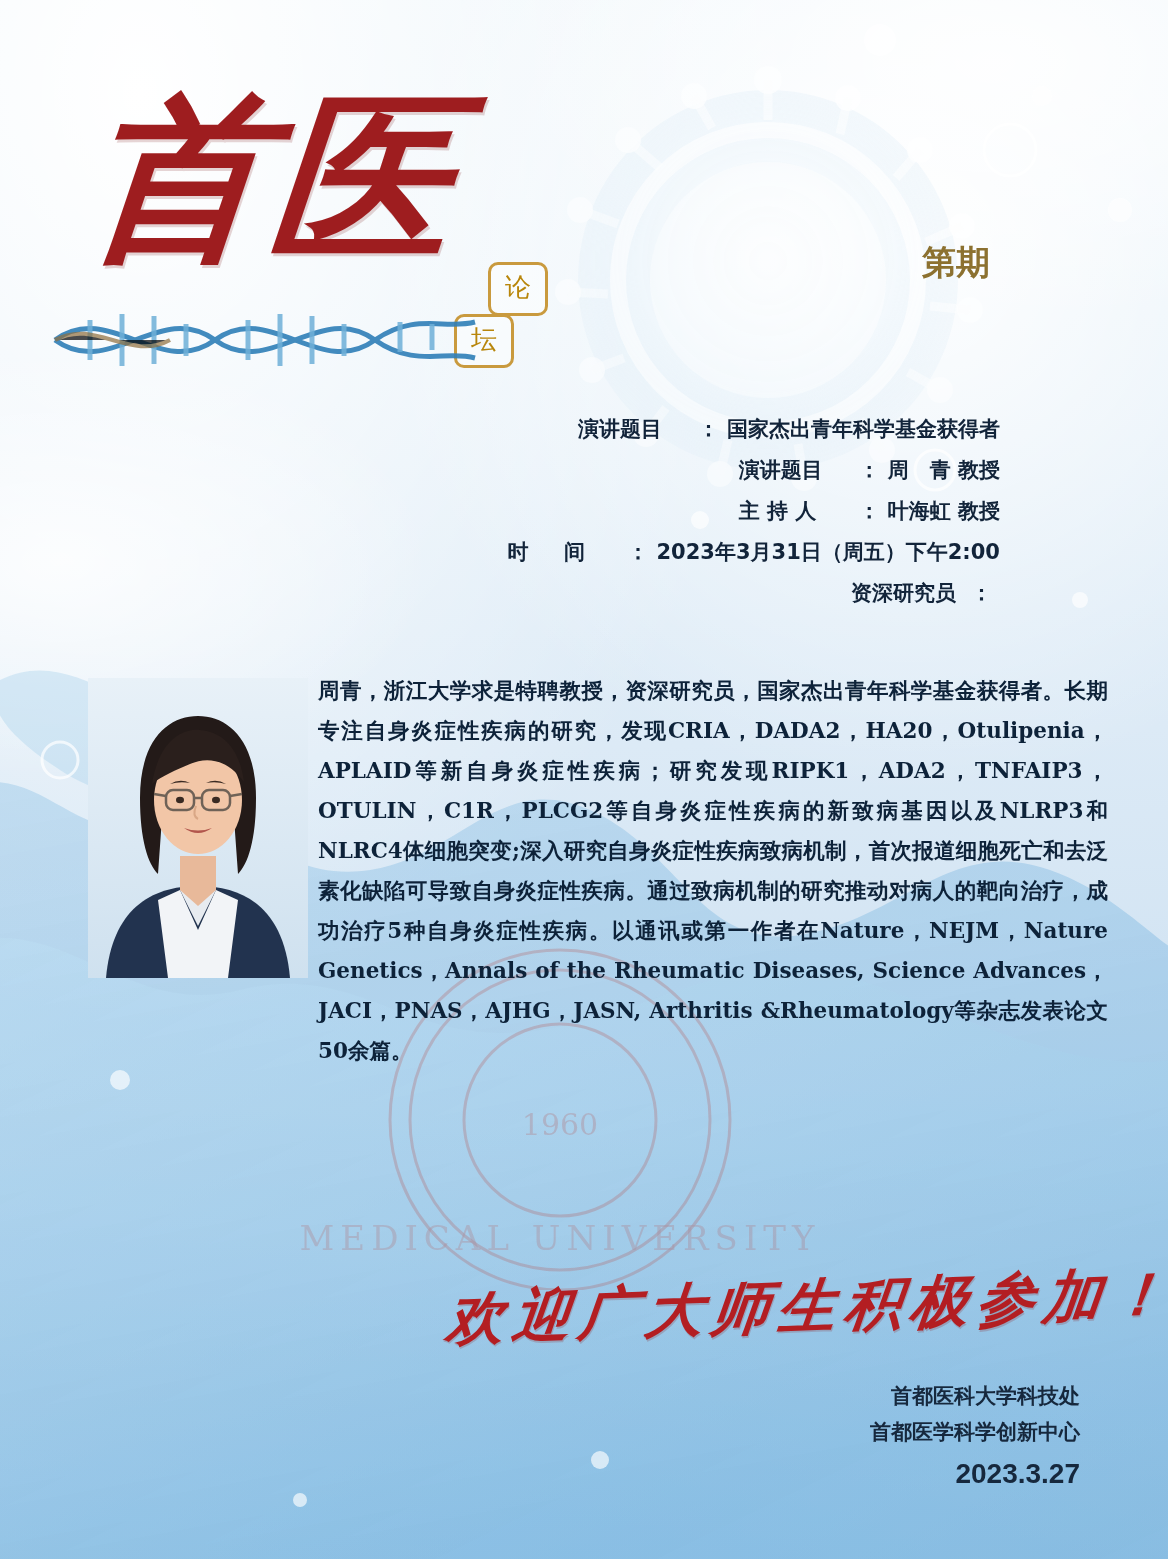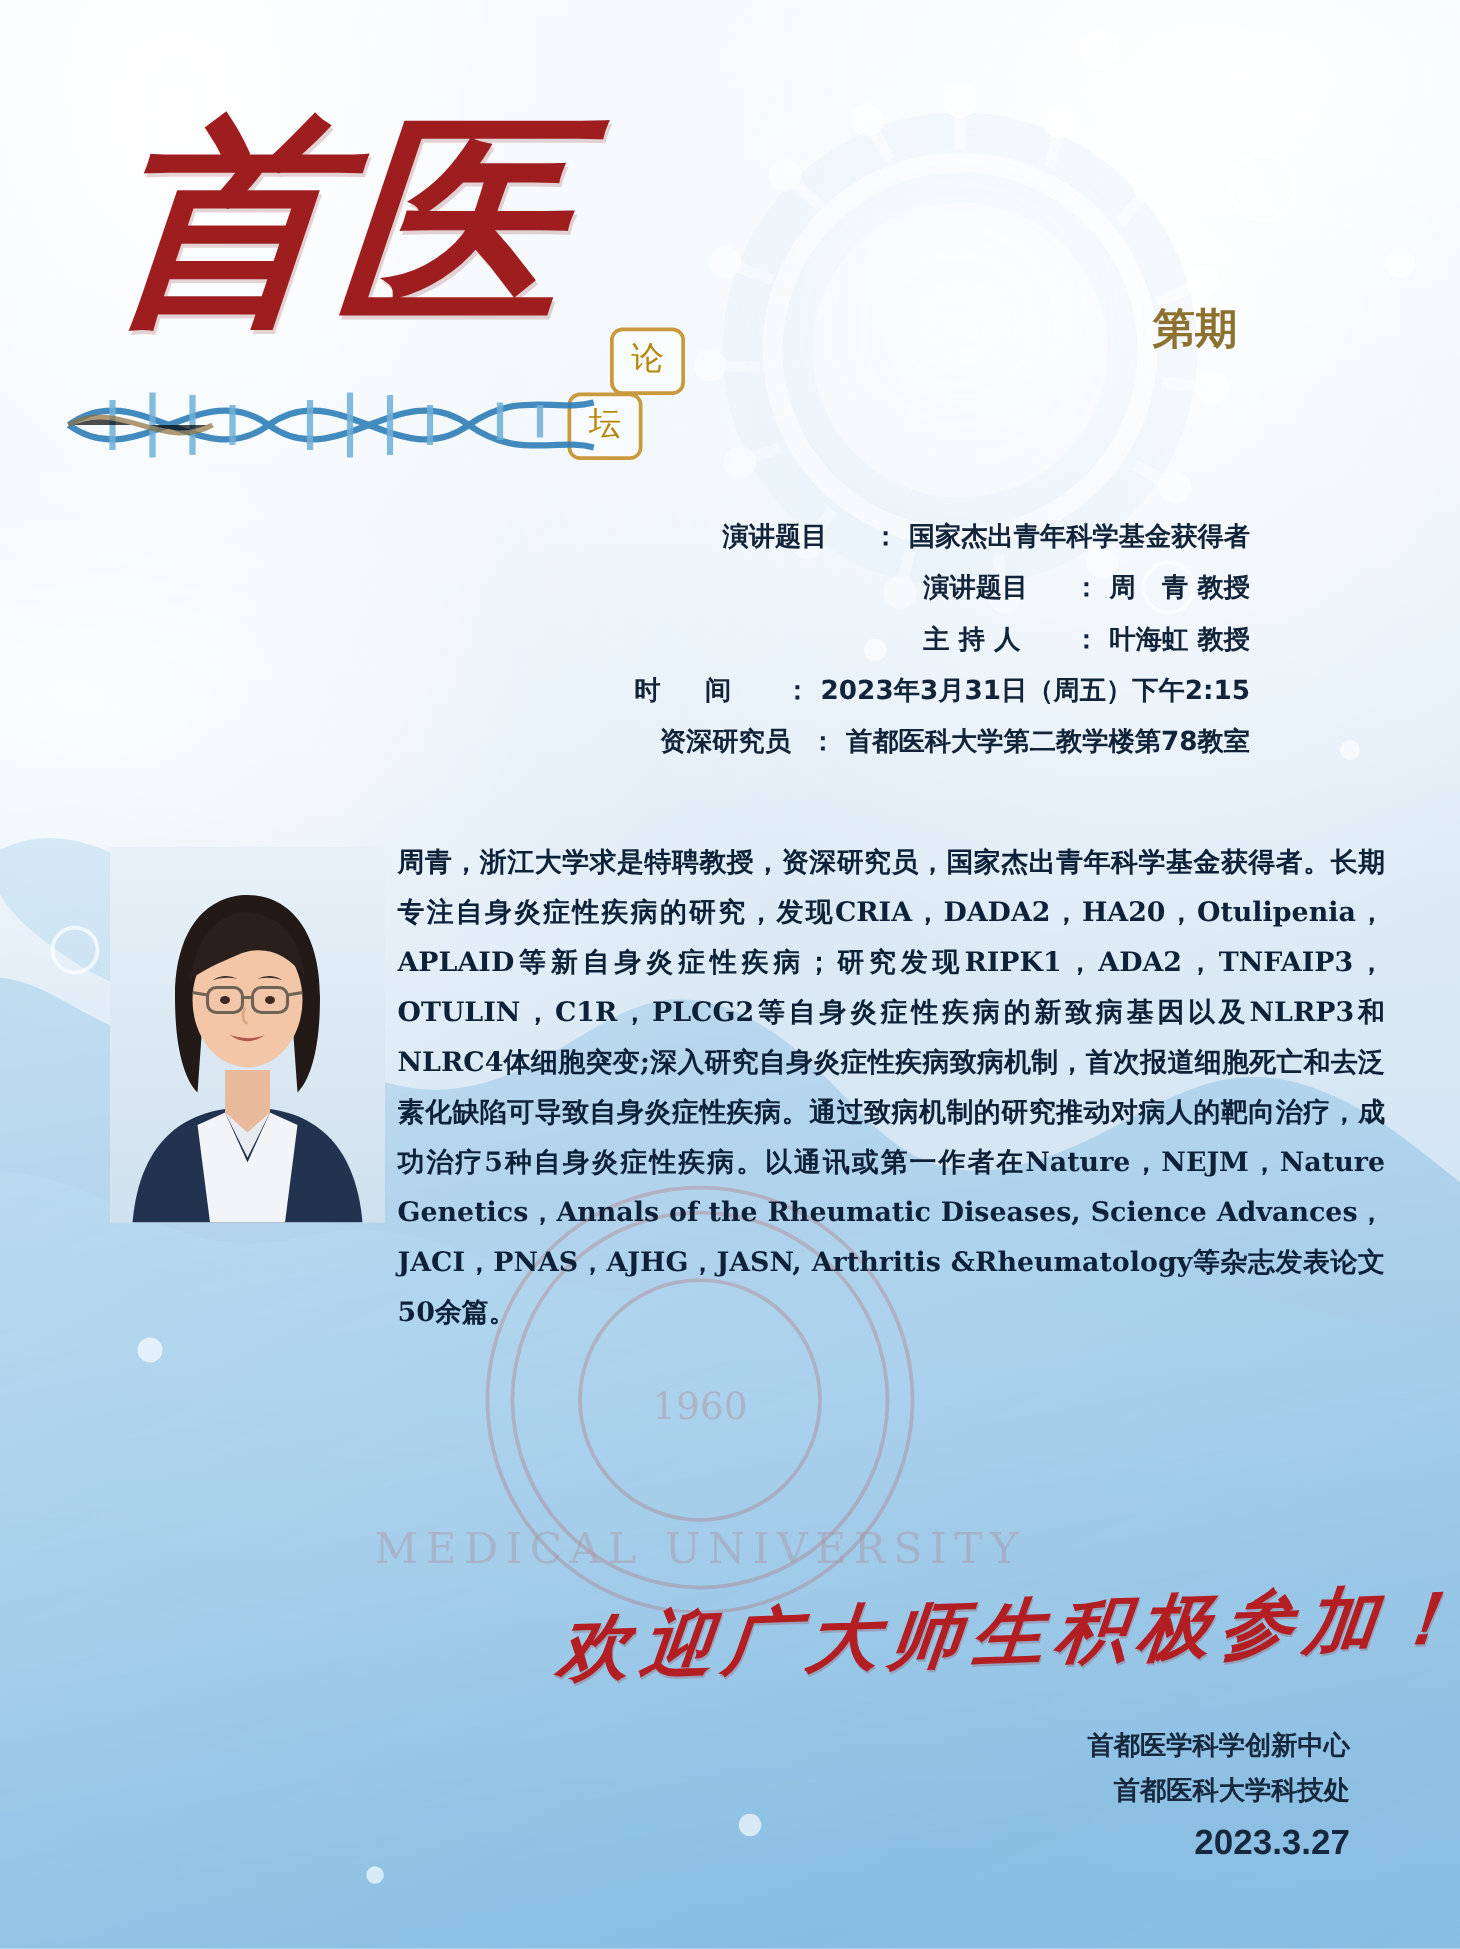--- a/index.html
+++ b/index.html
@@ -380,26 +380,25 @@
       <span class="info-value">周　青  教授</span>
     </div>
     <div class="info-row">
       <span class="info-label">主 持 人</span>
       <span class="info-colon">：</span>
       <span class="info-value">叶海虹  教授</span>
     </div>
     <div class="info-row">
       <span class="info-label">时　  间</span>
       <span class="info-colon">：</span>
-      <span class="info-value">2023年3月31日（周五）下午2:15</span>
+      <span class="info-value">2023年3月31日（周五）下午2:00</span>
     </div>
     <div class="info-row">
       <span class="info-label">资深研究员</span>
       <span class="info-colon">：</span>
-      <span class="info-value">首都医科大学第二教学楼第78教室</span>
     </div>
   </div>
 
   <svg class="portrait" viewBox="0 0 220 300">
     <defs>
       <linearGradient id="bgp" x1="0" y1="0" x2="0" y2="1">
         <stop offset="0%" stop-color="#e8f1f8"></stop>
         <stop offset="100%" stop-color="#cfe1ef"></stop>
       </linearGradient>
     </defs>
@@ -434,18 +433,18 @@
     </g>
     <path d="M96,150 q14,10 28,0 q-14,5 -28,0 Z" fill="#b2564d"></path>
     <path d="M108,128 q-4,10 2,13" fill="none" stroke="#d9a786" stroke-width="2"></path>
   </svg>
 
   <div class="bio">周青，浙江大学求是特聘教授，资深研究员，国家杰出青年科学基金获得者。长期专注自身炎症性疾病的研究，发现CRIA，DADA2，HA20，Otulipenia，APLAID等新自身炎症性疾病；研究发现RIPK1，ADA2，TNFAIP3，OTULIN，C1R，PLCG2等自身炎症性疾病的新致病基因以及NLRP3和NLRC4体细胞突变;深入研究自身炎症性疾病致病机制，首次报道细胞死亡和去泛素化缺陷可导致自身炎症性疾病。通过致病机制的研究推动对病人的靶向治疗，成功治疗5种自身炎症性疾病。以通讯或第一作者在Nature，NEJM，Nature Genetics，Annals of the Rheumatic Diseases, Science Advances，JACI，PNAS，AJHG，JASN, Arthritis &amp;Rheumatology等杂志发表论文50余篇。</div>
 
   <div class="slogan">欢迎广大师生积极参加！</div>
 
   <div class="footer">
+    <div>首都医科大学科技处</div>
     <div>首都医学科学创新中心</div>
-    <div>首都医科大学科技处</div>
     <div class="date">2023.3.27</div>
   </div>
 
 </div>
 
 </body></html>

